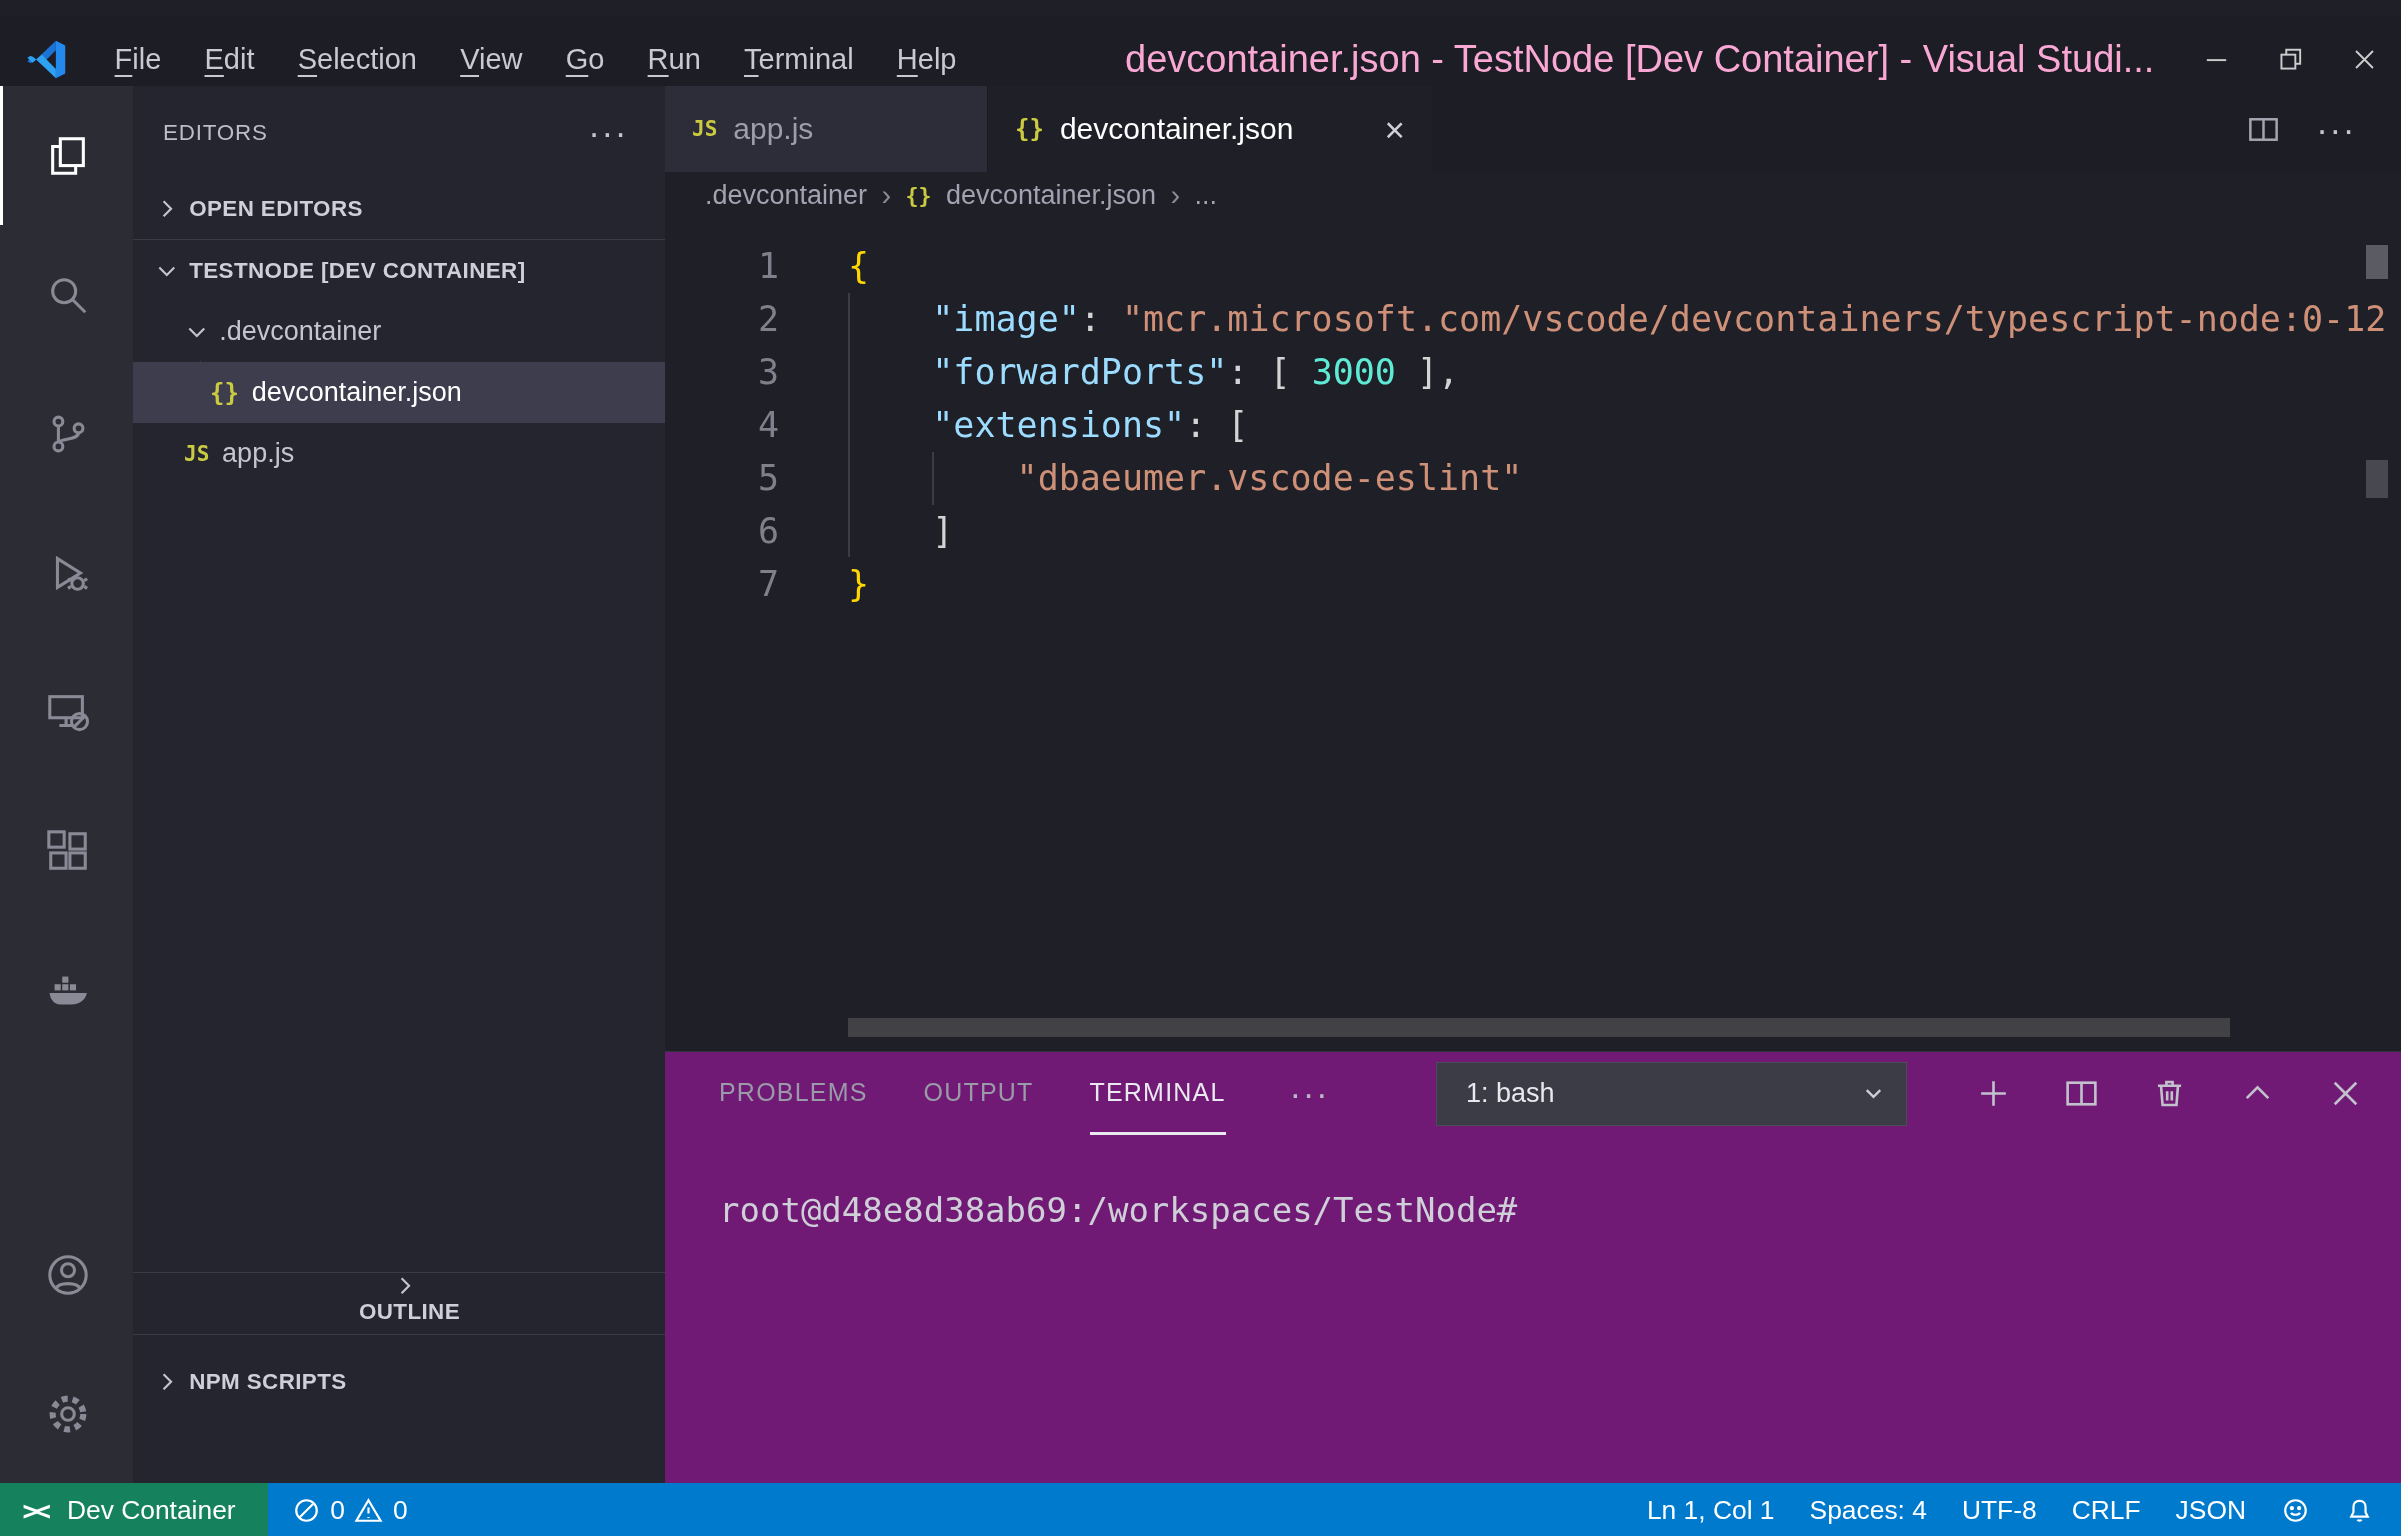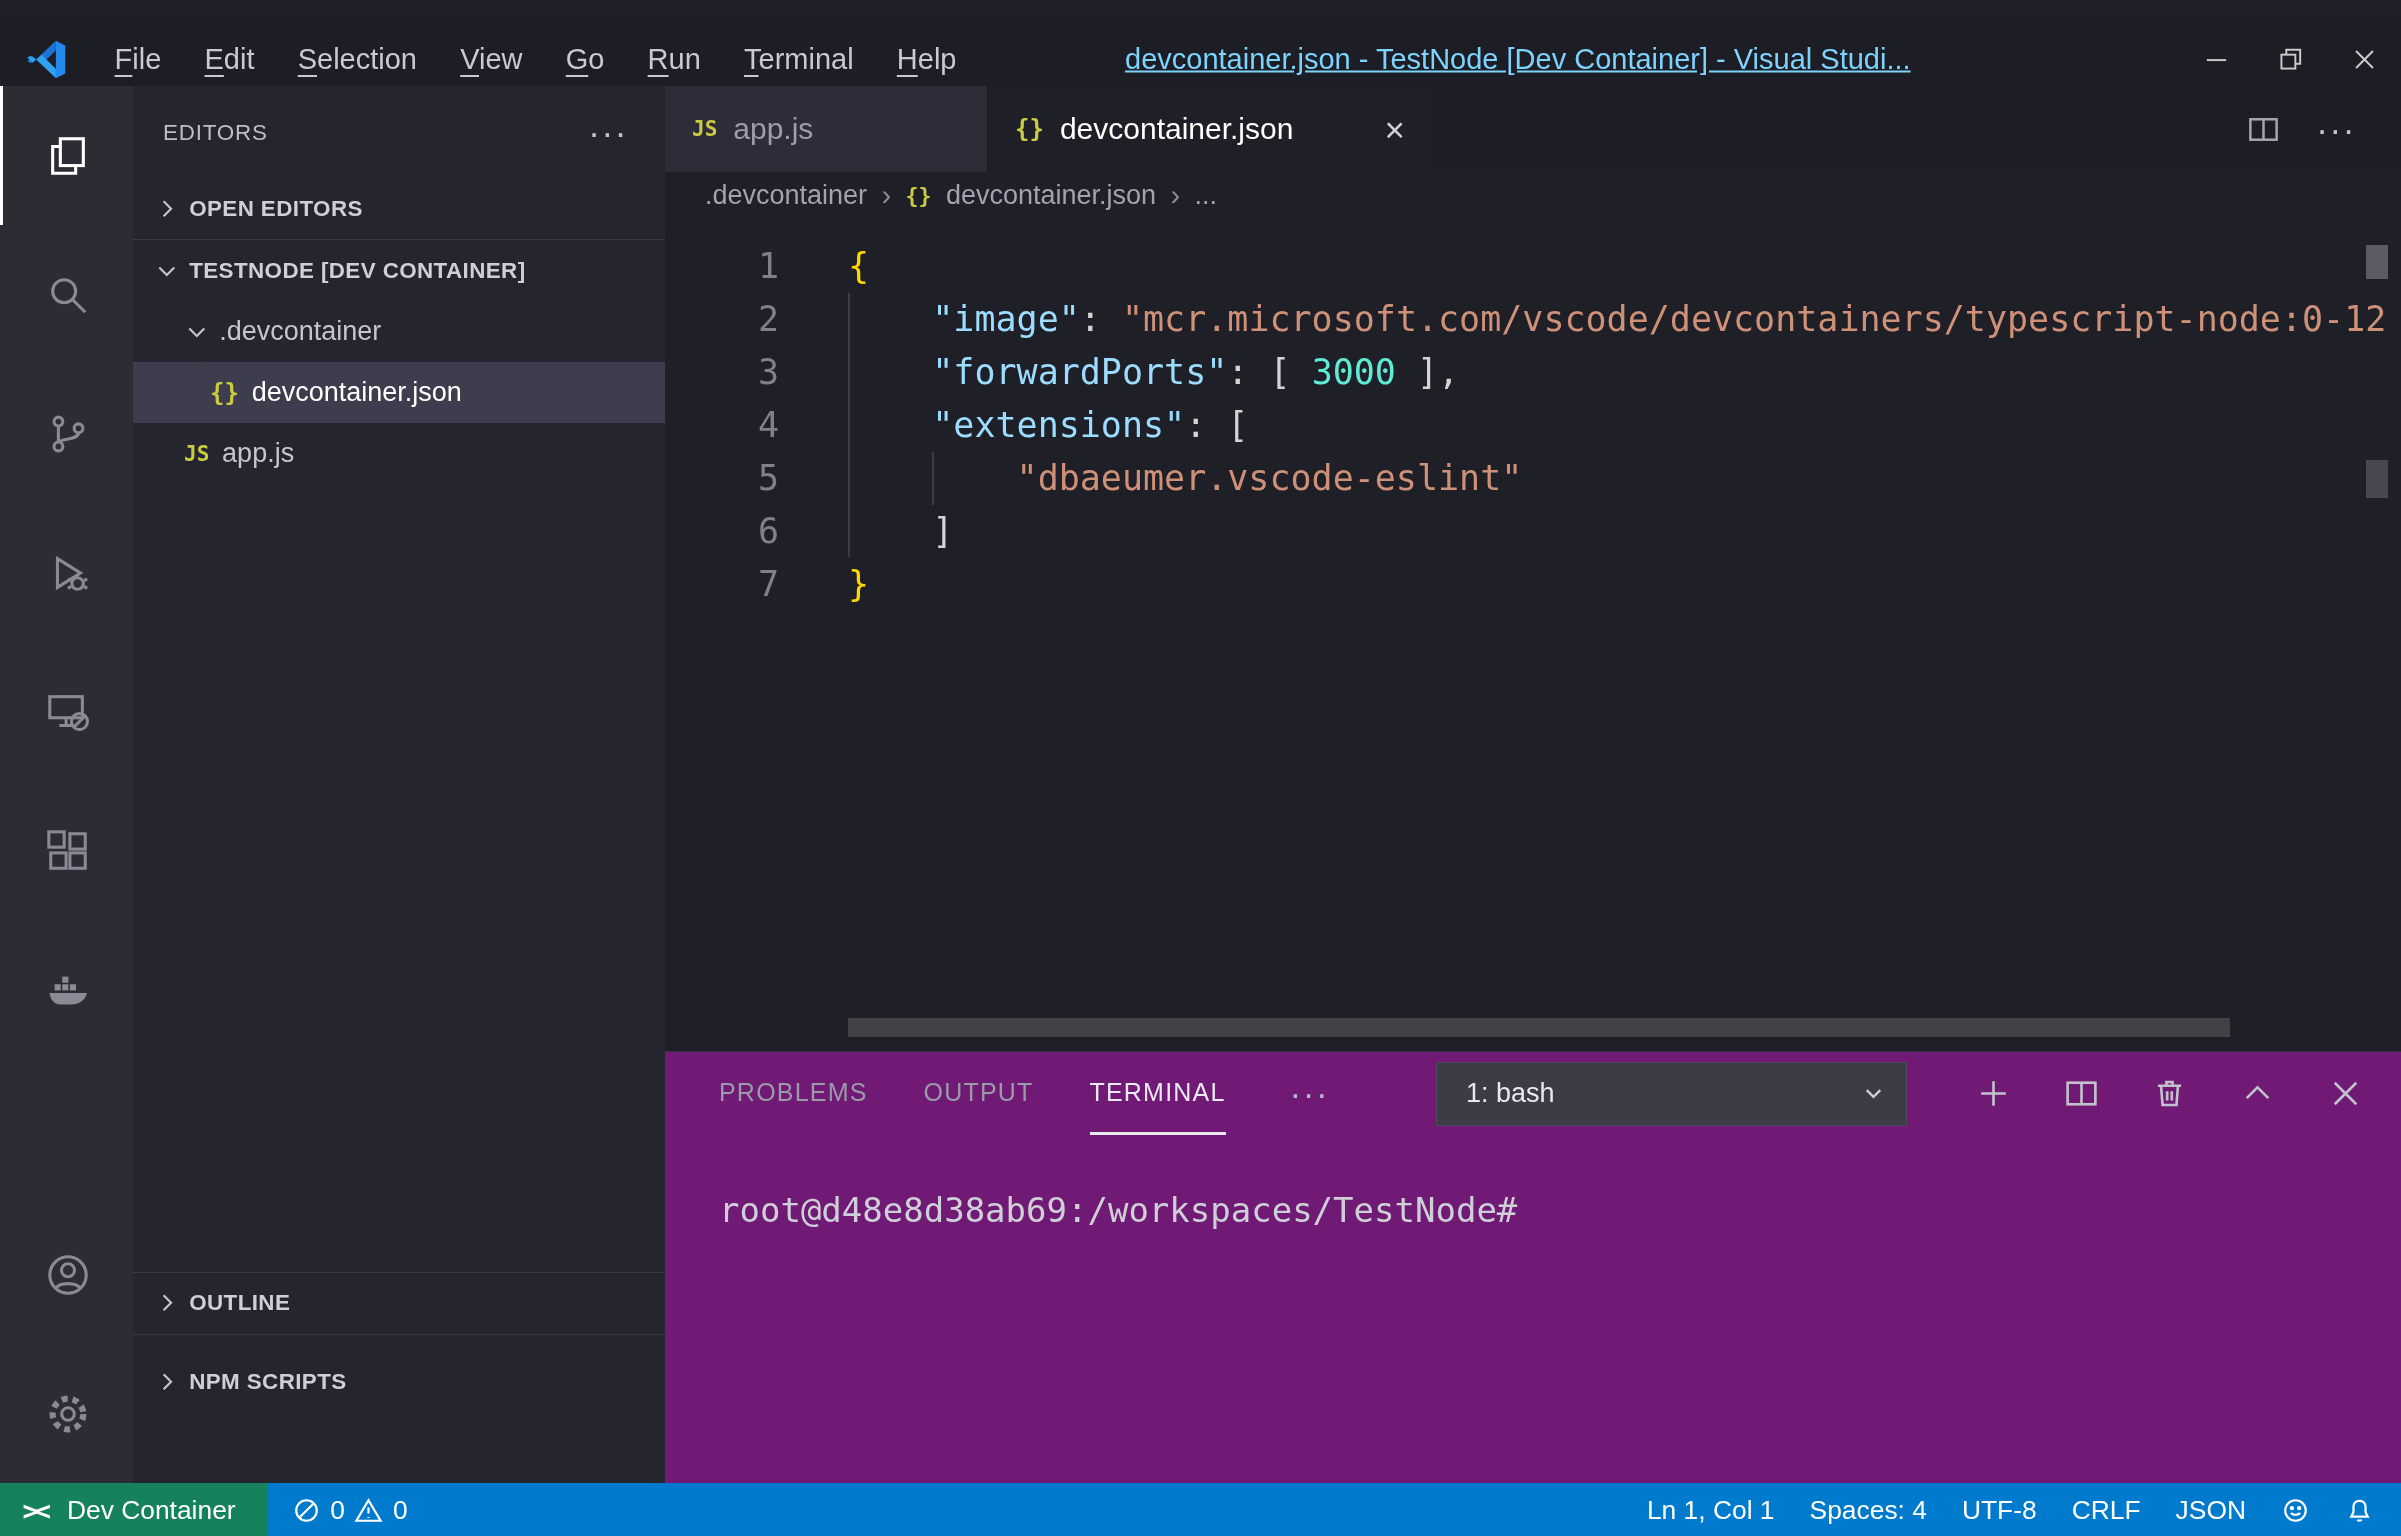--- a/index.html
+++ b/index.html
@@ -6,21 +6,21 @@
   html,body { width:2401px; height:1537px; overflow:hidden; }
   body { background:#1f1f28; font-family:"Liberation Sans","DejaVu Sans",sans-serif; color:#cccccc; position:relative; }
   svg { display:block; }
 
   
   .titlebar { position:absolute; top:16px; left:0; right:0; height:86px; background:#1d1d26; display:flex; align-items:center; }
   .logo-box { width:93px; display:flex; justify-content:center; }
   .menubar { display:flex; align-items:center; height:100%; }
   .menu-item { display:inline-block; padding:0 21.6px; font-size:29px; color:#c9c9d2; line-height:86px; }
   .menu-item::first-letter { text-decoration:underline; text-underline-offset:5.6px; }
-  .window-title { position:absolute; left:1125px; top:50%; transform:translateY(-50%); font-size:29px; color:#7dd3fc; white-space:nowrap;text-decoration:underline; }
+  .window-title { position:absolute; left:1125px; top:50%; transform:translateY(-50%); font-size:38px; color:#f9a8d4; white-space:nowrap; }
   .window-controls { position:absolute; right:0; top:0; height:86px; display:flex; }
   .wc { width:74px; height:86px; display:flex; align-items:center; justify-content:center; color:#cccccc; }
 
   
   .main { position:absolute; top:86px; bottom:54px; left:0; right:0; display:flex; }
 
   
   .activitybar { width:133px; background:#2c2c35; display:flex; flex-direction:column; flex:none; }
   .ab-btn { height:139px; display:flex; align-items:center; justify-content:center; color:#8a8a96; border-left:3.2px solid transparent; }
   .ab-btn.active { color:#ffffff; border-left-color:#ffffff; }
@@ -38,21 +38,21 @@
   .sect-label { font-weight:700; font-size:22.4px; color:#cfcfda; letter-spacing:0.4px; }
   .r-open { padding-left:21px; border-bottom:0.8px solid #3a3a45; }
   .r-ws { padding-left:21px;text-align:right; }
   .r-folder { padding-left:51px; }
   .r-selected { padding-left:77px; background:#3d3d4d; color:#ffffff; }
   .r-file { padding-left:51px; }
   .ficon-json { font-family:"DejaVu Sans Mono",monospace; font-weight:700; font-size:24px; color:#cbcb41; margin-right:12.8px; }
   .ficon-js { font-family:"DejaVu Sans Mono",monospace; font-weight:700; font-size:21px; color:#cbcb41; margin-right:12.8px; }
   .tree-guide { position:absolute; left:67px; top:275px; width:0.8px; height:61px; background:#3e3e4a; }
   .sect-bottom { position:absolute; left:0; right:0; height:61px; border-top:0.8px solid #3a3a45; display:flex; align-items:center; padding-left:21px; color:#c5c5d2; }
-  .sect-outline { top:1186px; }
+  .sect-outline { top:1186px;flex-direction:column; }
   .sect-npm { top:1248px;align-items:flex-end; }
 
   
   .editor-col { flex:1; display:flex; flex-direction:column; position:relative; background:#1f1f28; min-width:0; }
 
   .tabbar { height:86px; background:#1d1d26; display:flex; position:relative; flex:none; }
   .tab { display:flex; align-items:center; padding:0 27px; font-size:30px; }
   .tab-inactive { width:323px; background:#2d2d39; color:#9d9dab; border-right:0.8px solid #1a1a22; }
   .tab-active { width:444px; background:#1f1f28; color:#ffffff; }
   .tab .ficon-json, .tab .ficon-js { margin-right:16px; }

